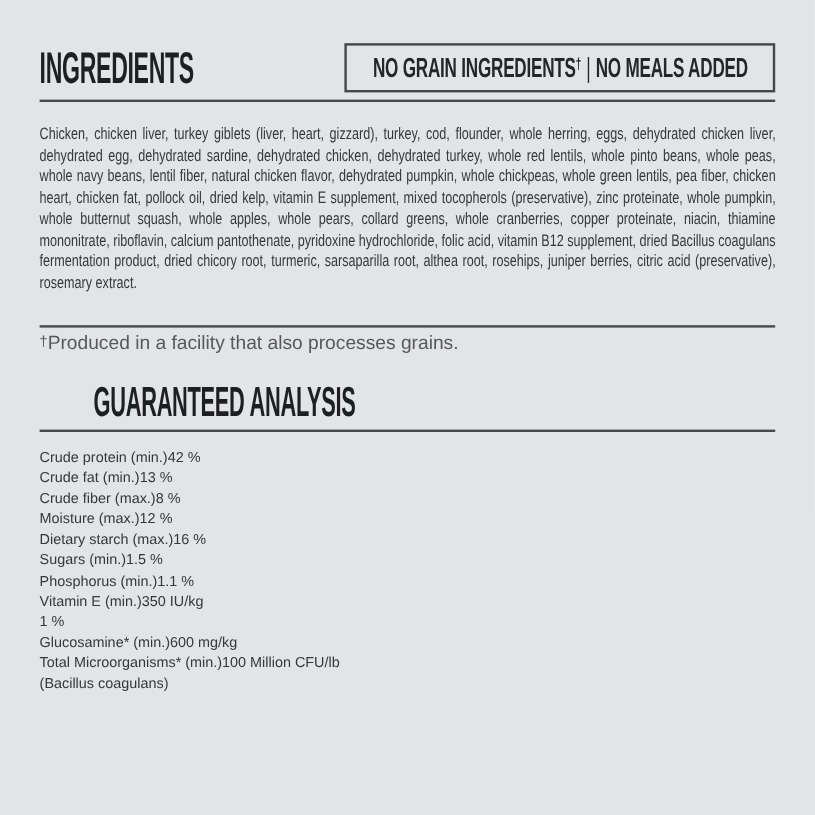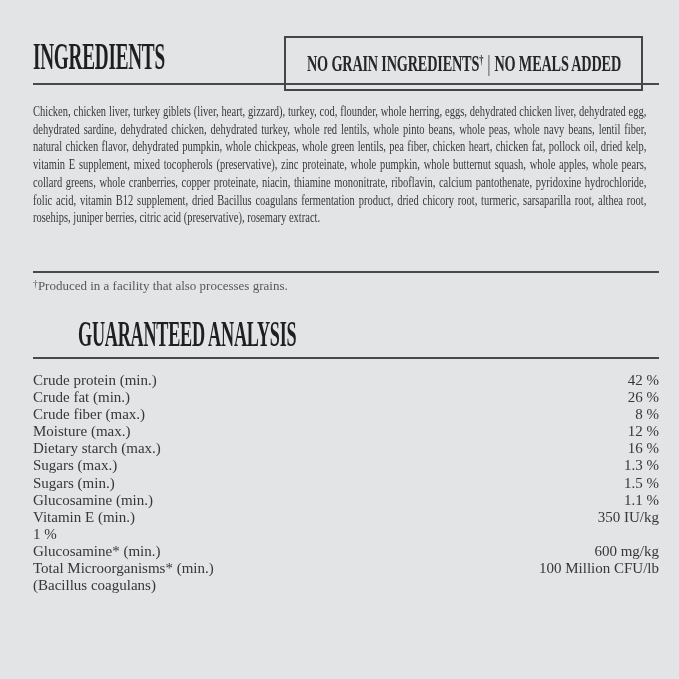--- a/index.html
+++ b/index.html
@@ -1,45 +1,45 @@
 <!DOCTYPE html>
 <html><head>
 <meta charset="utf-8">
 <style>
   html, body { margin: 0; padding: 0; }
   .page {
     position: relative;
     width: 679px;
     height: 679px;
     background: #e3e4e6;
-    font-family: Liberation Serif, serif;
+    font-family: Liberation Sans, sans-serif;
     box-sizing: border-box;
-    padding: 36px 20px 0 33px;
+    padding: 36px 33px 0 33px;
     overflow: hidden;
     color: #37393c;
   }
   
   .header { position: relative; height: 41px; }
   .big-title {
     display: inline-block;
     font-size: 37px;
     line-height: 41px;
     font-weight: 700;
     color: #1e1f21;
     white-space: nowrap;
     letter-spacing: -0.5px;
     transform: scaleX(0.52);
     transform-origin: 0 50%;
   }
   .badge {
     position: absolute;
-    right: 16px;
+    right: 0;
     top: 0;
     width: 359px;
-    height: 55px;
+    height: 41px;
     box-sizing: border-box;
     border: 2px solid #454648;
   }
   .badge-inner {
     position: absolute;
     left: 50%;
     top: 50%;
     transform: translate(-50%, -50%) scaleX(0.62);
     white-space: nowrap;
     font-size: 23px;
@@ -61,33 +61,32 @@
     transform: scaleX(0.761);
     transform-origin: 0 0;
     font-size: 13.8px;
     line-height: 17.7px;
     text-align: justify;
     color: #36383b;
   }
   
   .footnote {
     margin-top: 4px;
-    font-size: 13px;
+    font-size: 16px;
     line-height: 14px;
     color: #57585c;
   }
   .footnote sup { font-size: 75%; vertical-align: 3px; }
   
   .analysis-header { height: 34px; margin-top: 25px; margin-left: 45px; }
   .analysis-header .big-title { font-size: 35px; line-height: 34px; }
   .table { margin-top: 13px; }
   .row {
     display: flex;
-    justify-content: space-between;
-    font-size: 15px;
+    font-size: 12px;
     line-height: 17.1px;
     color: #35373a;
   }
   .row-label { text-align: left; }
   .row-value { text-align: right; white-space: nowrap; }
 </style>
 </head>
 <body>
 
 <div class="page">
@@ -115,44 +114,40 @@
 
   <div class="rule rule-3"></div>
 
   <div class="table">
     <div class="row">
         <span class="row-label">Crude protein (min.)</span>
         <span class="row-value">42 %</span>
       </div>
     <div class="row">
         <span class="row-label">Crude fat (min.)</span>
-        <span class="row-value">26 %</span>
+        <span class="row-value">13 %</span>
       </div>
     <div class="row">
         <span class="row-label">Crude fiber (max.)</span>
         <span class="row-value">8 %</span>
       </div>
     <div class="row">
         <span class="row-label">Moisture (max.)</span>
         <span class="row-value">12 %</span>
       </div>
     <div class="row">
         <span class="row-label">Dietary starch (max.)</span>
         <span class="row-value">16 %</span>
       </div>
     <div class="row">
-        <span class="row-label">Sugars (max.)</span>
-        <span class="row-value">1.3 %</span>
-      </div>
-    <div class="row">
         <span class="row-label">Sugars (min.)</span>
         <span class="row-value">1.5 %</span>
       </div>
     <div class="row">
-        <span class="row-label">Glucosamine (min.)</span>
+        <span class="row-label">Phosphorus (min.)</span>
         <span class="row-value">1.1 %</span>
       </div>
     <div class="row">
         <span class="row-label">Vitamin E (min.)</span>
         <span class="row-value">350 IU/kg</span>
       </div>
     <div class="row">
         <span class="row-value">1 %</span>
       </div>
     <div class="row">

